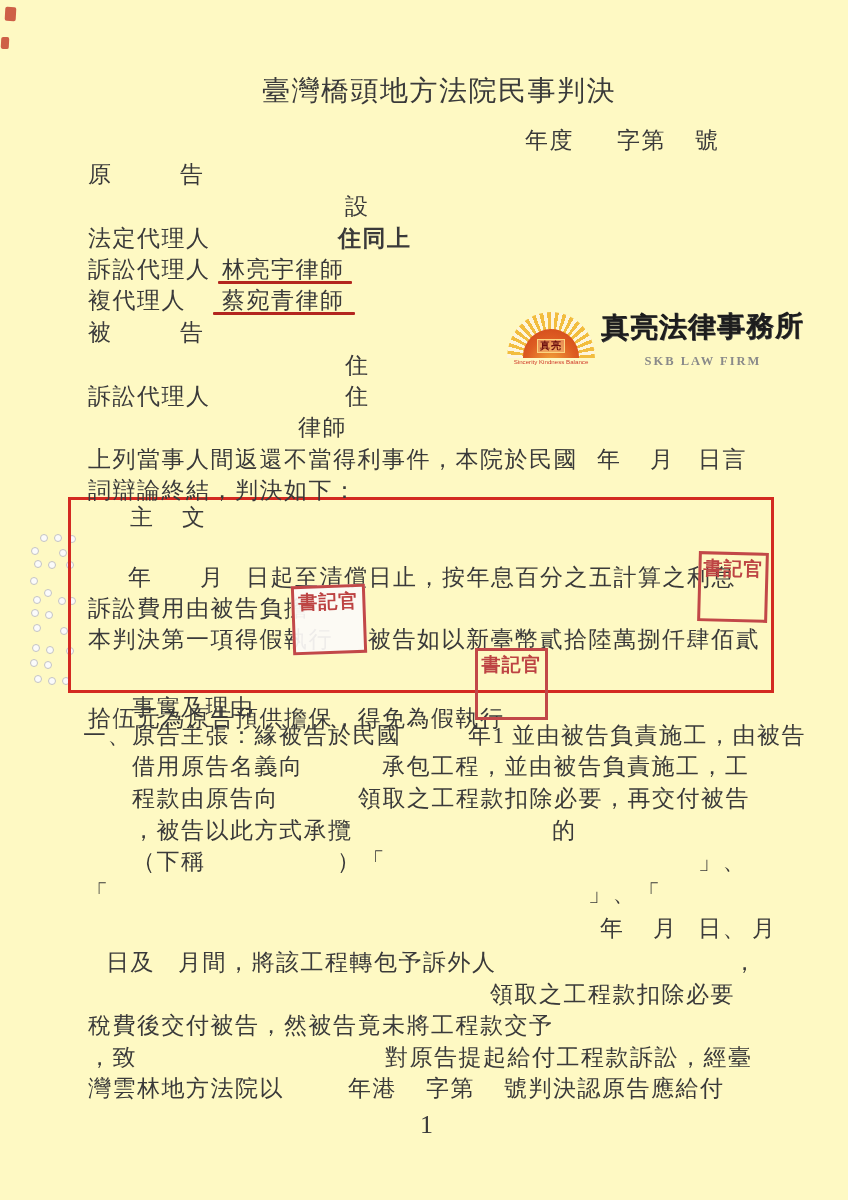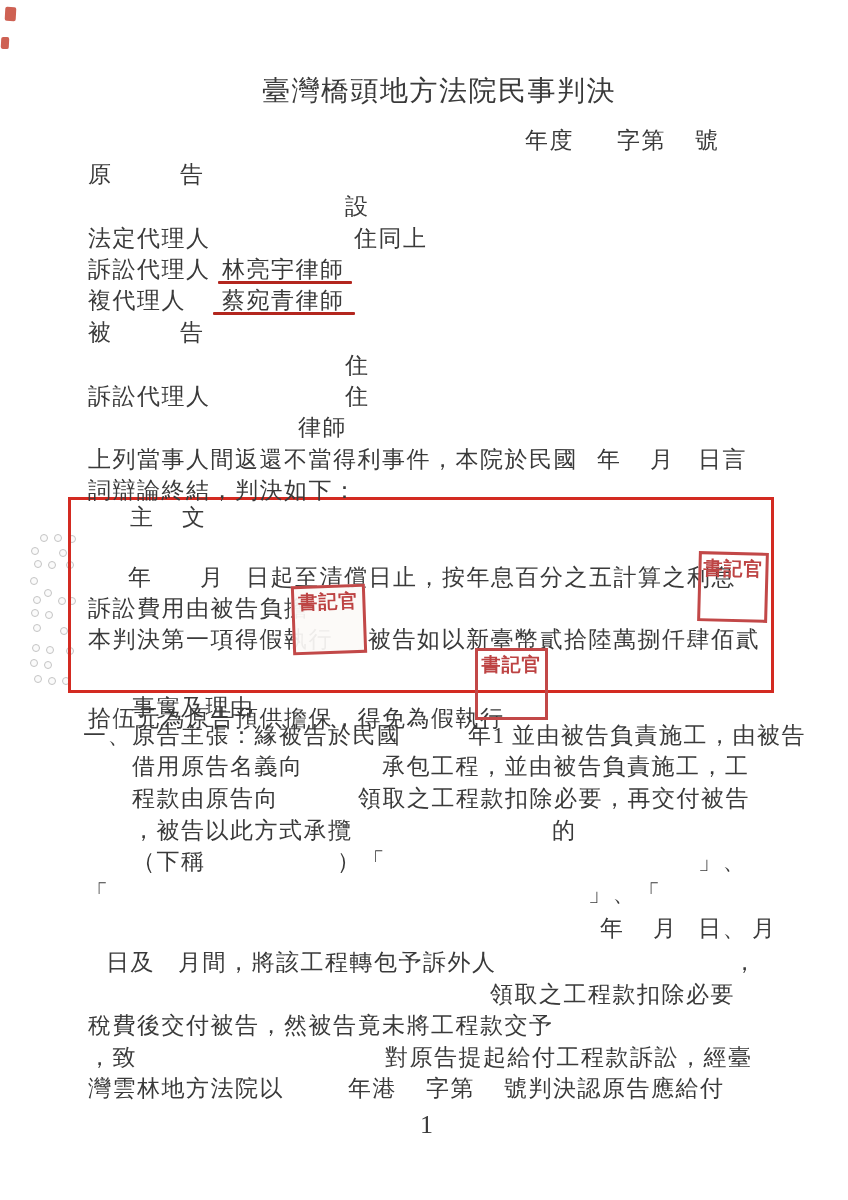--- a/index.html
+++ b/index.html
@@ -1,18 +1,18 @@
 <!DOCTYPE html>
 <html><head>
 <meta charset="utf-8">
 <style>
   html,body{margin:0;padding:0;background:#e8e8e8;}
   .page{
     position:relative;width:848px;height:1200px;margin:0 auto;
-    background:#ffffff;overflow:hidden;
+    background:#fef9c3;overflow:hidden;
     font-family:"Liberation Serif","DejaVu Serif",serif;
   }
   .run{
     position:absolute;color:#3a3a3a;letter-spacing:1.5px;white-space:pre;
     line-height:1.15;
   }
   .annot-box{position:absolute;border:3px solid #d32a21;z-index:1;}
   .underline{position:absolute;height:3px;background:#b3261e;border-radius:1px;z-index:2;}
   .stamp{
     position:absolute;border:3px solid #c24848;color:#bd4343;z-index:4;
@@ -106,21 +106,21 @@
 
   <div class="text-layer" id="text-layer">
       <span class="run" style="left: 262px; top: 75px; font-size: 28px;">臺灣橋頭地方法院民事判決</span>
       <span class="run" style="left: 525px; top: 128px; font-size: 23px;">年度</span>
       <span class="run" style="left: 617px; top: 128px; font-size: 23px;">字第</span>
       <span class="run" style="left: 695px; top: 128px; font-size: 23px;">號</span>
       <span class="run" style="left: 88px; top: 162px; font-size: 23px;">原</span>
       <span class="run" style="left: 180px; top: 162px; font-size: 23px;">告</span>
       <span class="run" style="left: 345px; top: 194px; font-size: 23px;">設</span>
       <span class="run" style="left: 88px; top: 226px; font-size: 23px;">法定代理人</span>
-      <span class="run" style="left: 354px; top: 226px; font-size: 23px;">住同上</span>
+      <span class="run" style="left: 338px; top: 226px; font-size: 23px; font-weight: bold;">住同上</span>
       <span class="run" style="left: 88px; top: 257px; font-size: 23px;">訴訟代理人</span>
       <span class="run" style="left: 222px; top: 257px; font-size: 23px;">林亮宇律師</span>
       <span class="run" style="left: 88px; top: 288px; font-size: 23px;">複代理人</span>
       <span class="run" style="left: 222px; top: 288px; font-size: 23px;">蔡宛青律師</span>
       <span class="run" style="left: 88px; top: 320px; font-size: 23px;">被</span>
       <span class="run" style="left: 180px; top: 320px; font-size: 23px;">告</span>
       <span class="run" style="left: 345px; top: 353px; font-size: 23px;">住</span>
       <span class="run" style="left: 88px; top: 384px; font-size: 23px;">訴訟代理人</span>
       <span class="run" style="left: 345px; top: 384px; font-size: 23px;">住</span>
       <span class="run" style="left: 298px; top: 415px; font-size: 23px;">律師</span>
@@ -176,14 +176,24 @@
         <span>書記官</span>
       </div>
       <div class="stamp" style="left: 698px; top: 552px; width: 64px; height: 64px; transform: rotate(1.5deg);">
         <span>書記官</span>
       </div>
       <div class="stamp" style="left: 475px; top: 648px; width: 67px; height: 66px; transform: rotate(0deg);">
         <span>書記官</span>
       </div>
     </div>
 
+  <div class="logo">
+    <div class="sun">
+      <div class="sun-core">
+        <span class="seal-text">真亮</span>
+      </div>
+    </div>
+    <div class="sun-caption">Sincerity Kindness Balance</div>
+    <div class="firm-zh">真亮法律事務所</div>
+    <div class="firm-en">SKB LAW FIRM</div>
+  </div>
 
 </div>
 
 </body></html>

